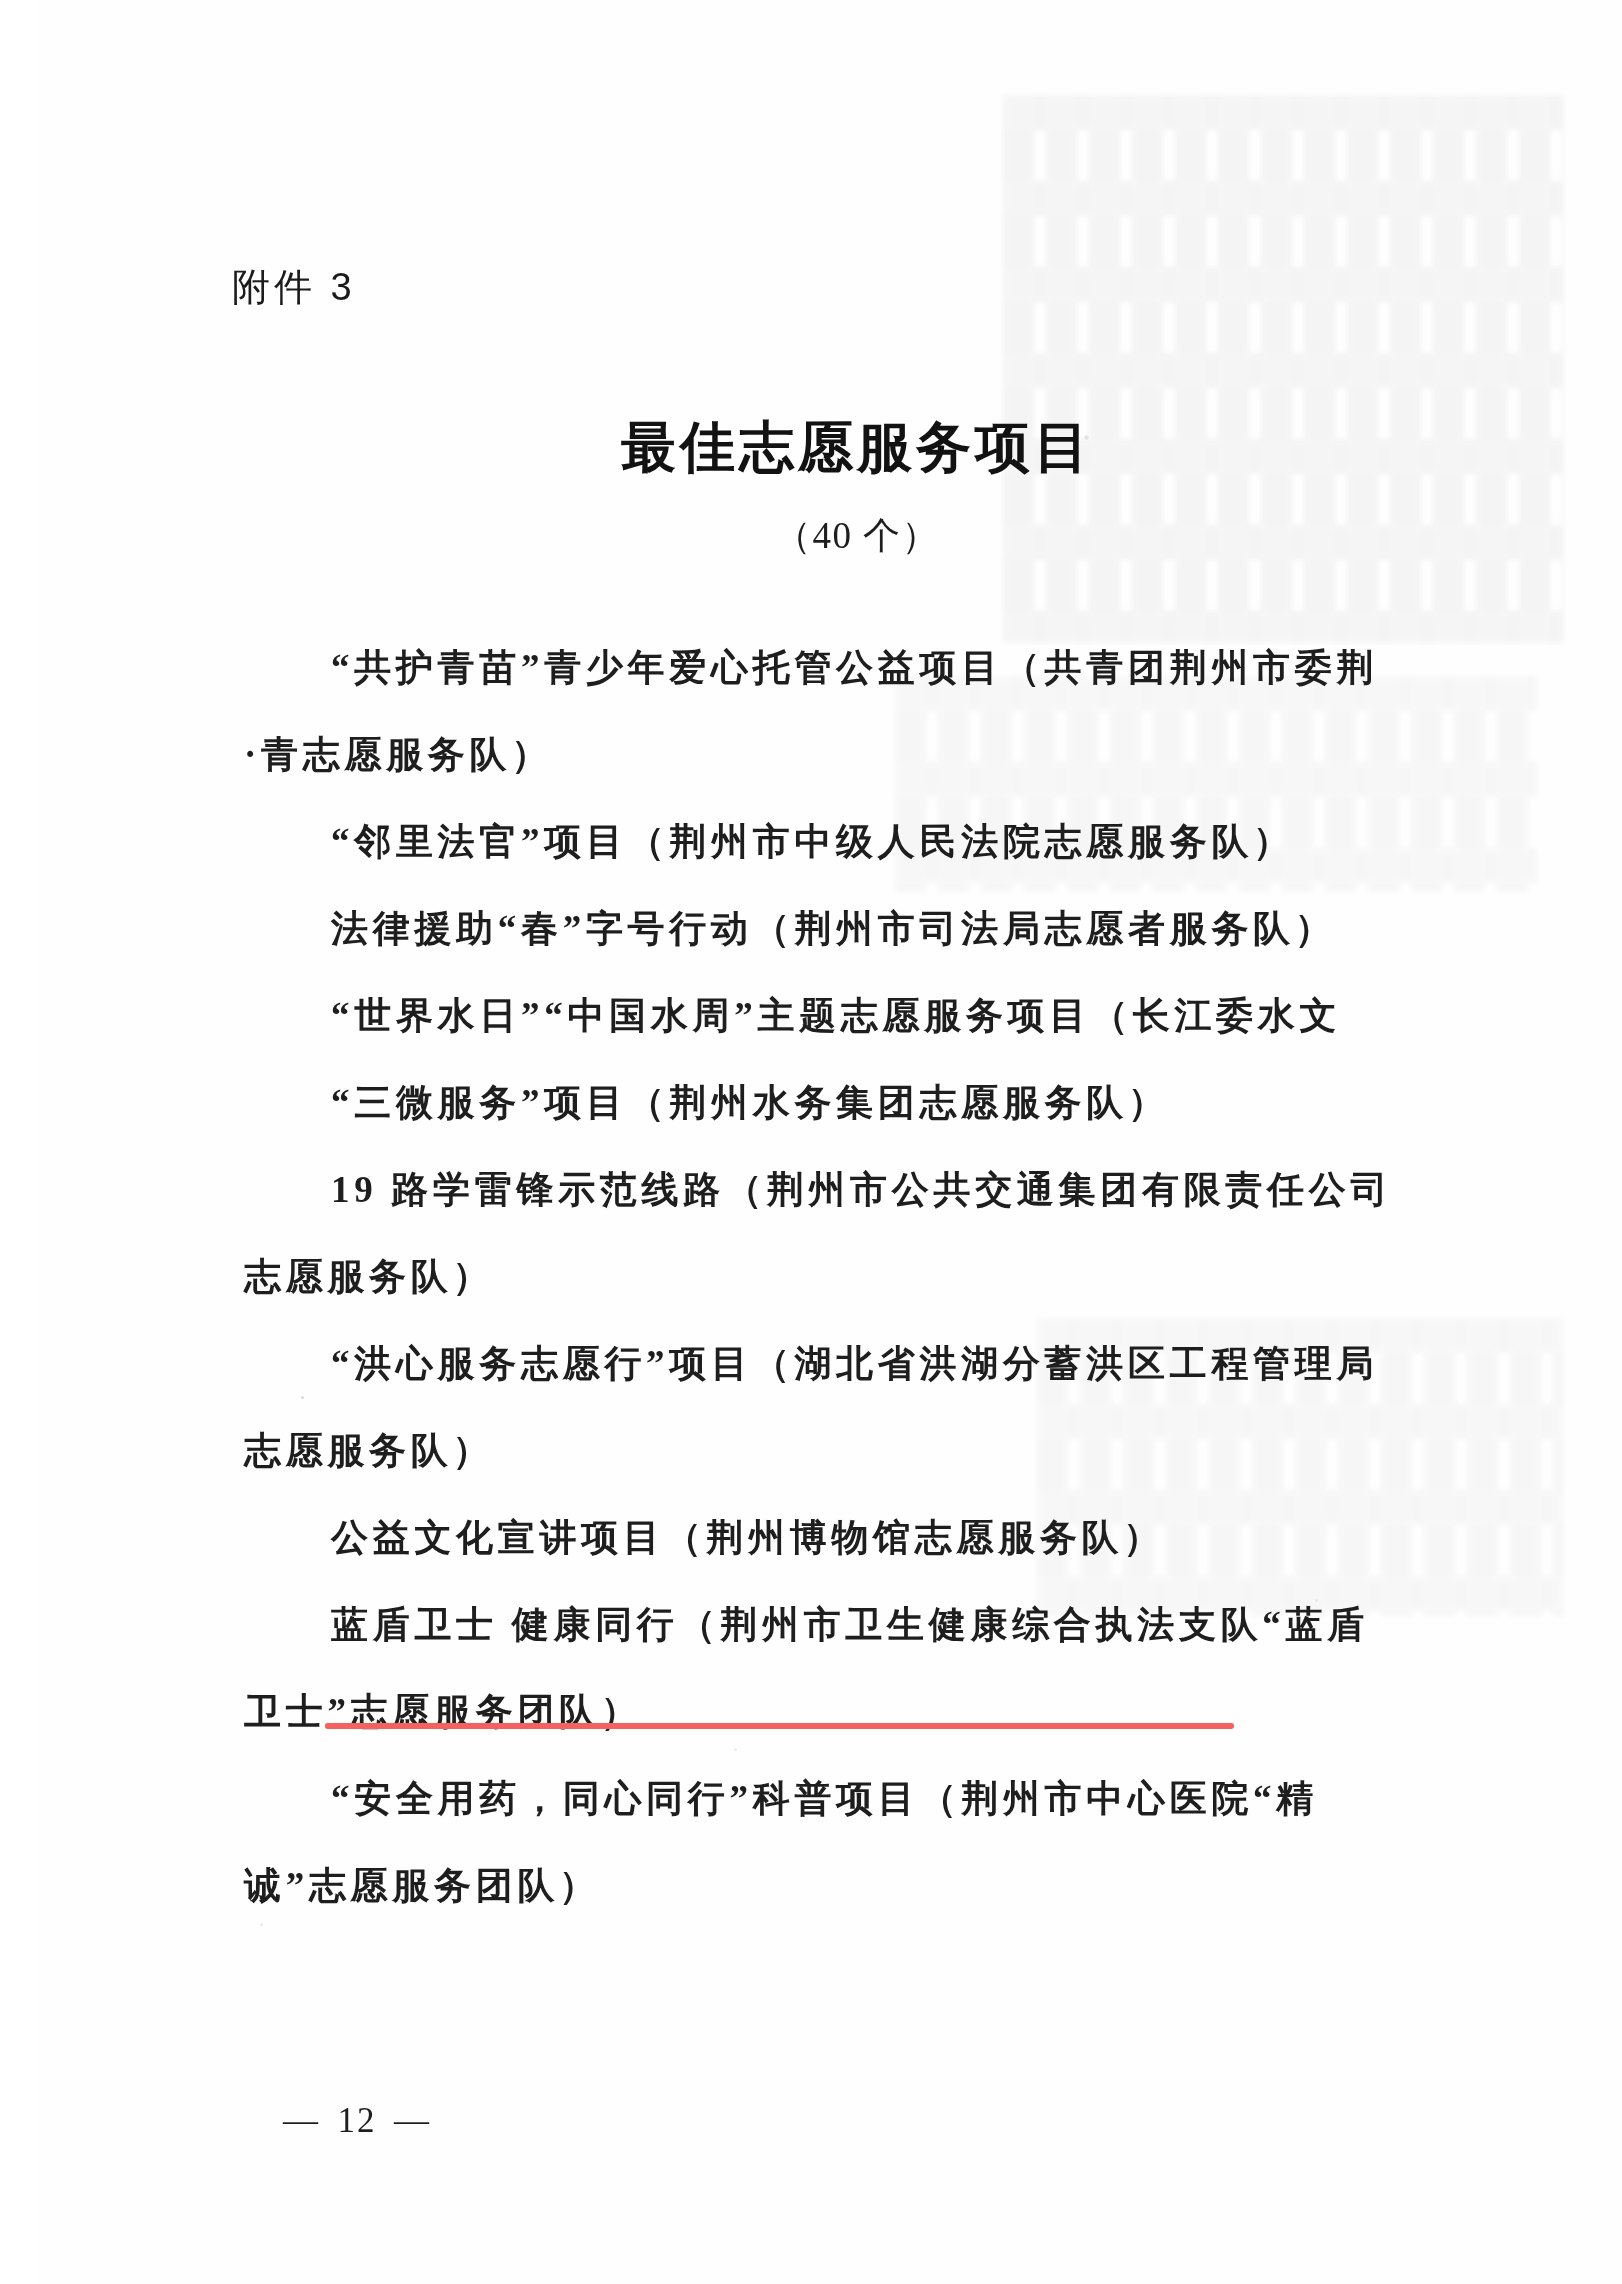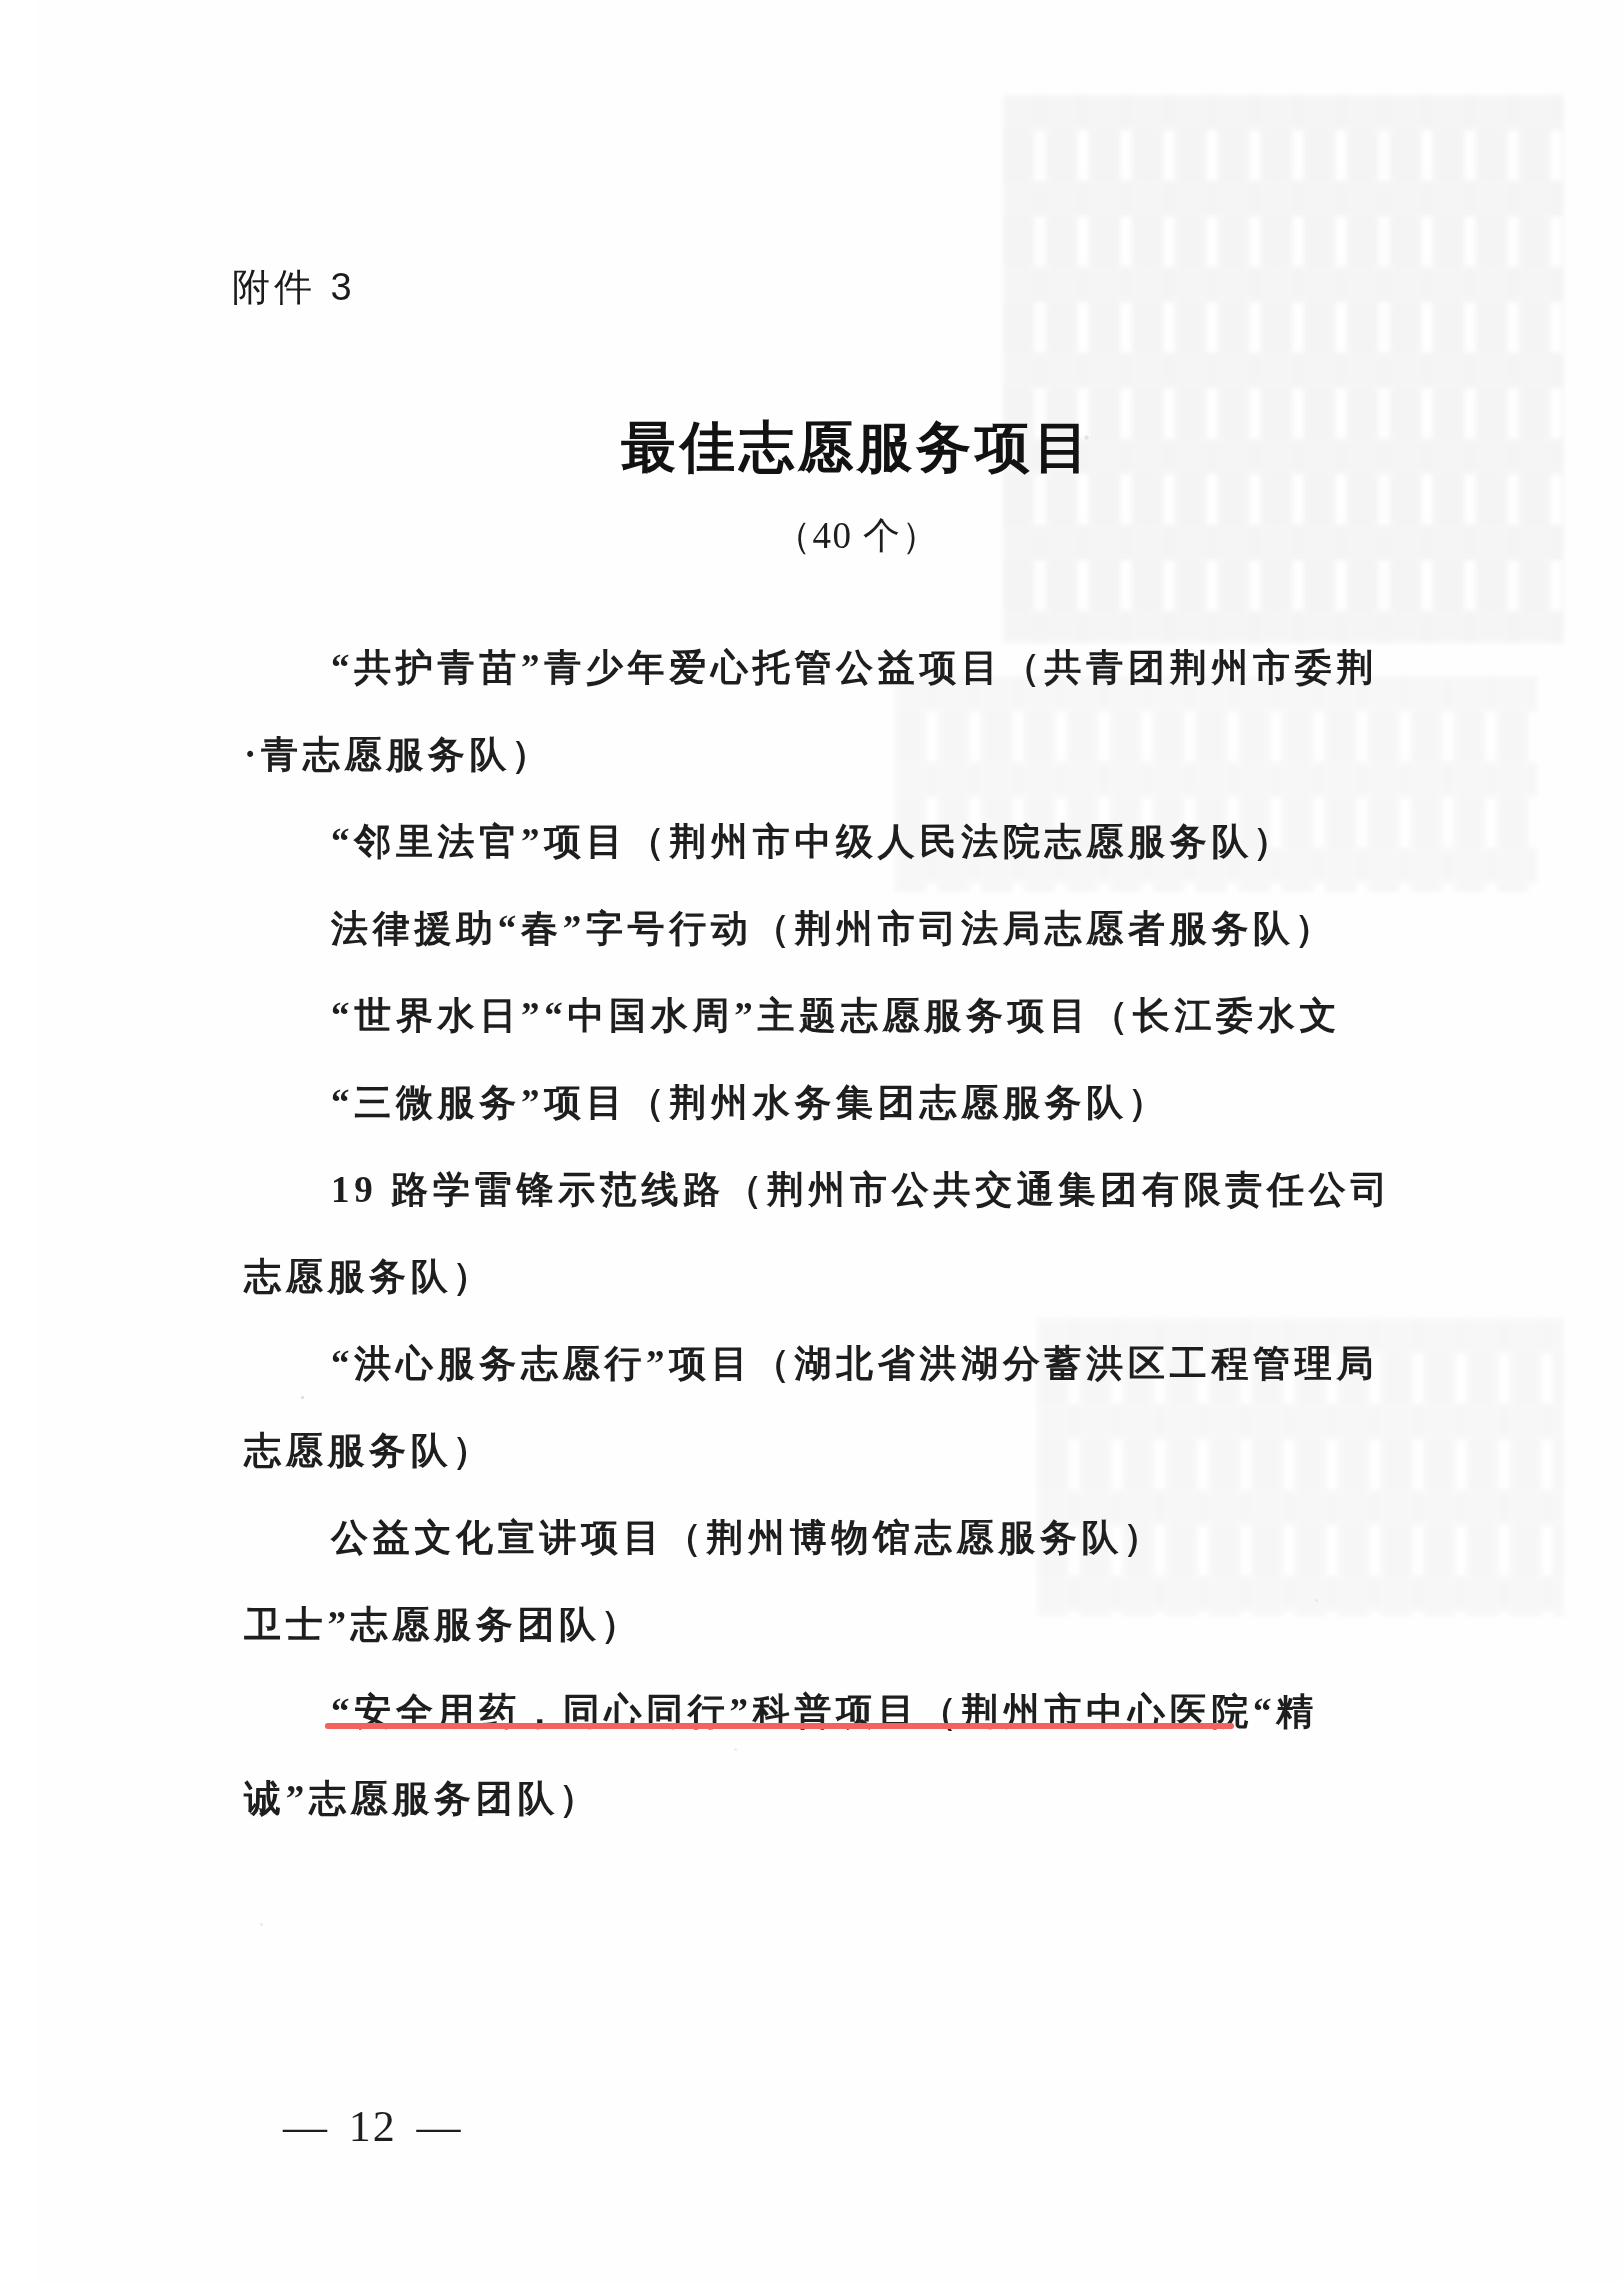--- a/index.html
+++ b/index.html
@@ -96,21 +96,21 @@
     top: 1723px;
     width: 909px;
     height: 6px;
     background: #f5615f;
     border-radius: 2.7px;
   }
   .page-number {
     position: absolute;
     left: 247px;
     top: 2101px;
-    font-size: 44px;
+    font-size: 35px;
     letter-spacing: 2px;
     word-spacing: 6.8px;
     color: #1e1e1e;
     white-space: nowrap;
   }
 </style>
 </head>
 <body>
 
 <div class="page">
@@ -131,20 +131,21 @@
     <div class="line">·青志愿服务队）</div>
     <div class="line indent">“邻里法官”项目（荆州市中级人民法院志愿服务队）</div>
     <div class="line indent">法律援助“春”字号行动（荆州市司法局志愿者服务队）</div>
     <div class="line indent">“世界水日”“中国水周”主题志愿服务项目（长江委水文</div>
     <div class="line indent">“三微服务”项目（荆州水务集团志愿服务队）</div>
     <div class="line indent">19 路学雷锋示范线路（荆州市公共交通集团有限责任公司</div>
     <div class="line">志愿服务队）</div>
     <div class="line indent">“洪心服务志愿行”项目（湖北省洪湖分蓄洪区工程管理局</div>
     <div class="line">志愿服务队）</div>
     <div class="line indent">公益文化宣讲项目（荆州博物馆志愿服务队）</div>
+    <div class="line indent">蓝盾卫士 健康同行（荆州市卫生健康综合执法支队“蓝盾</div>
     <div class="line">卫士”志愿服务团队）</div>
     <div class="line indent">“安全用药，同心同行”科普项目（荆州市中心医院“精</div>
     <div class="line">诚”志愿服务团队）</div>
   </div>
 
   <div class="red-underline"></div>
 
   <div class="page-number">— 12 —</div>
 
 </div>

